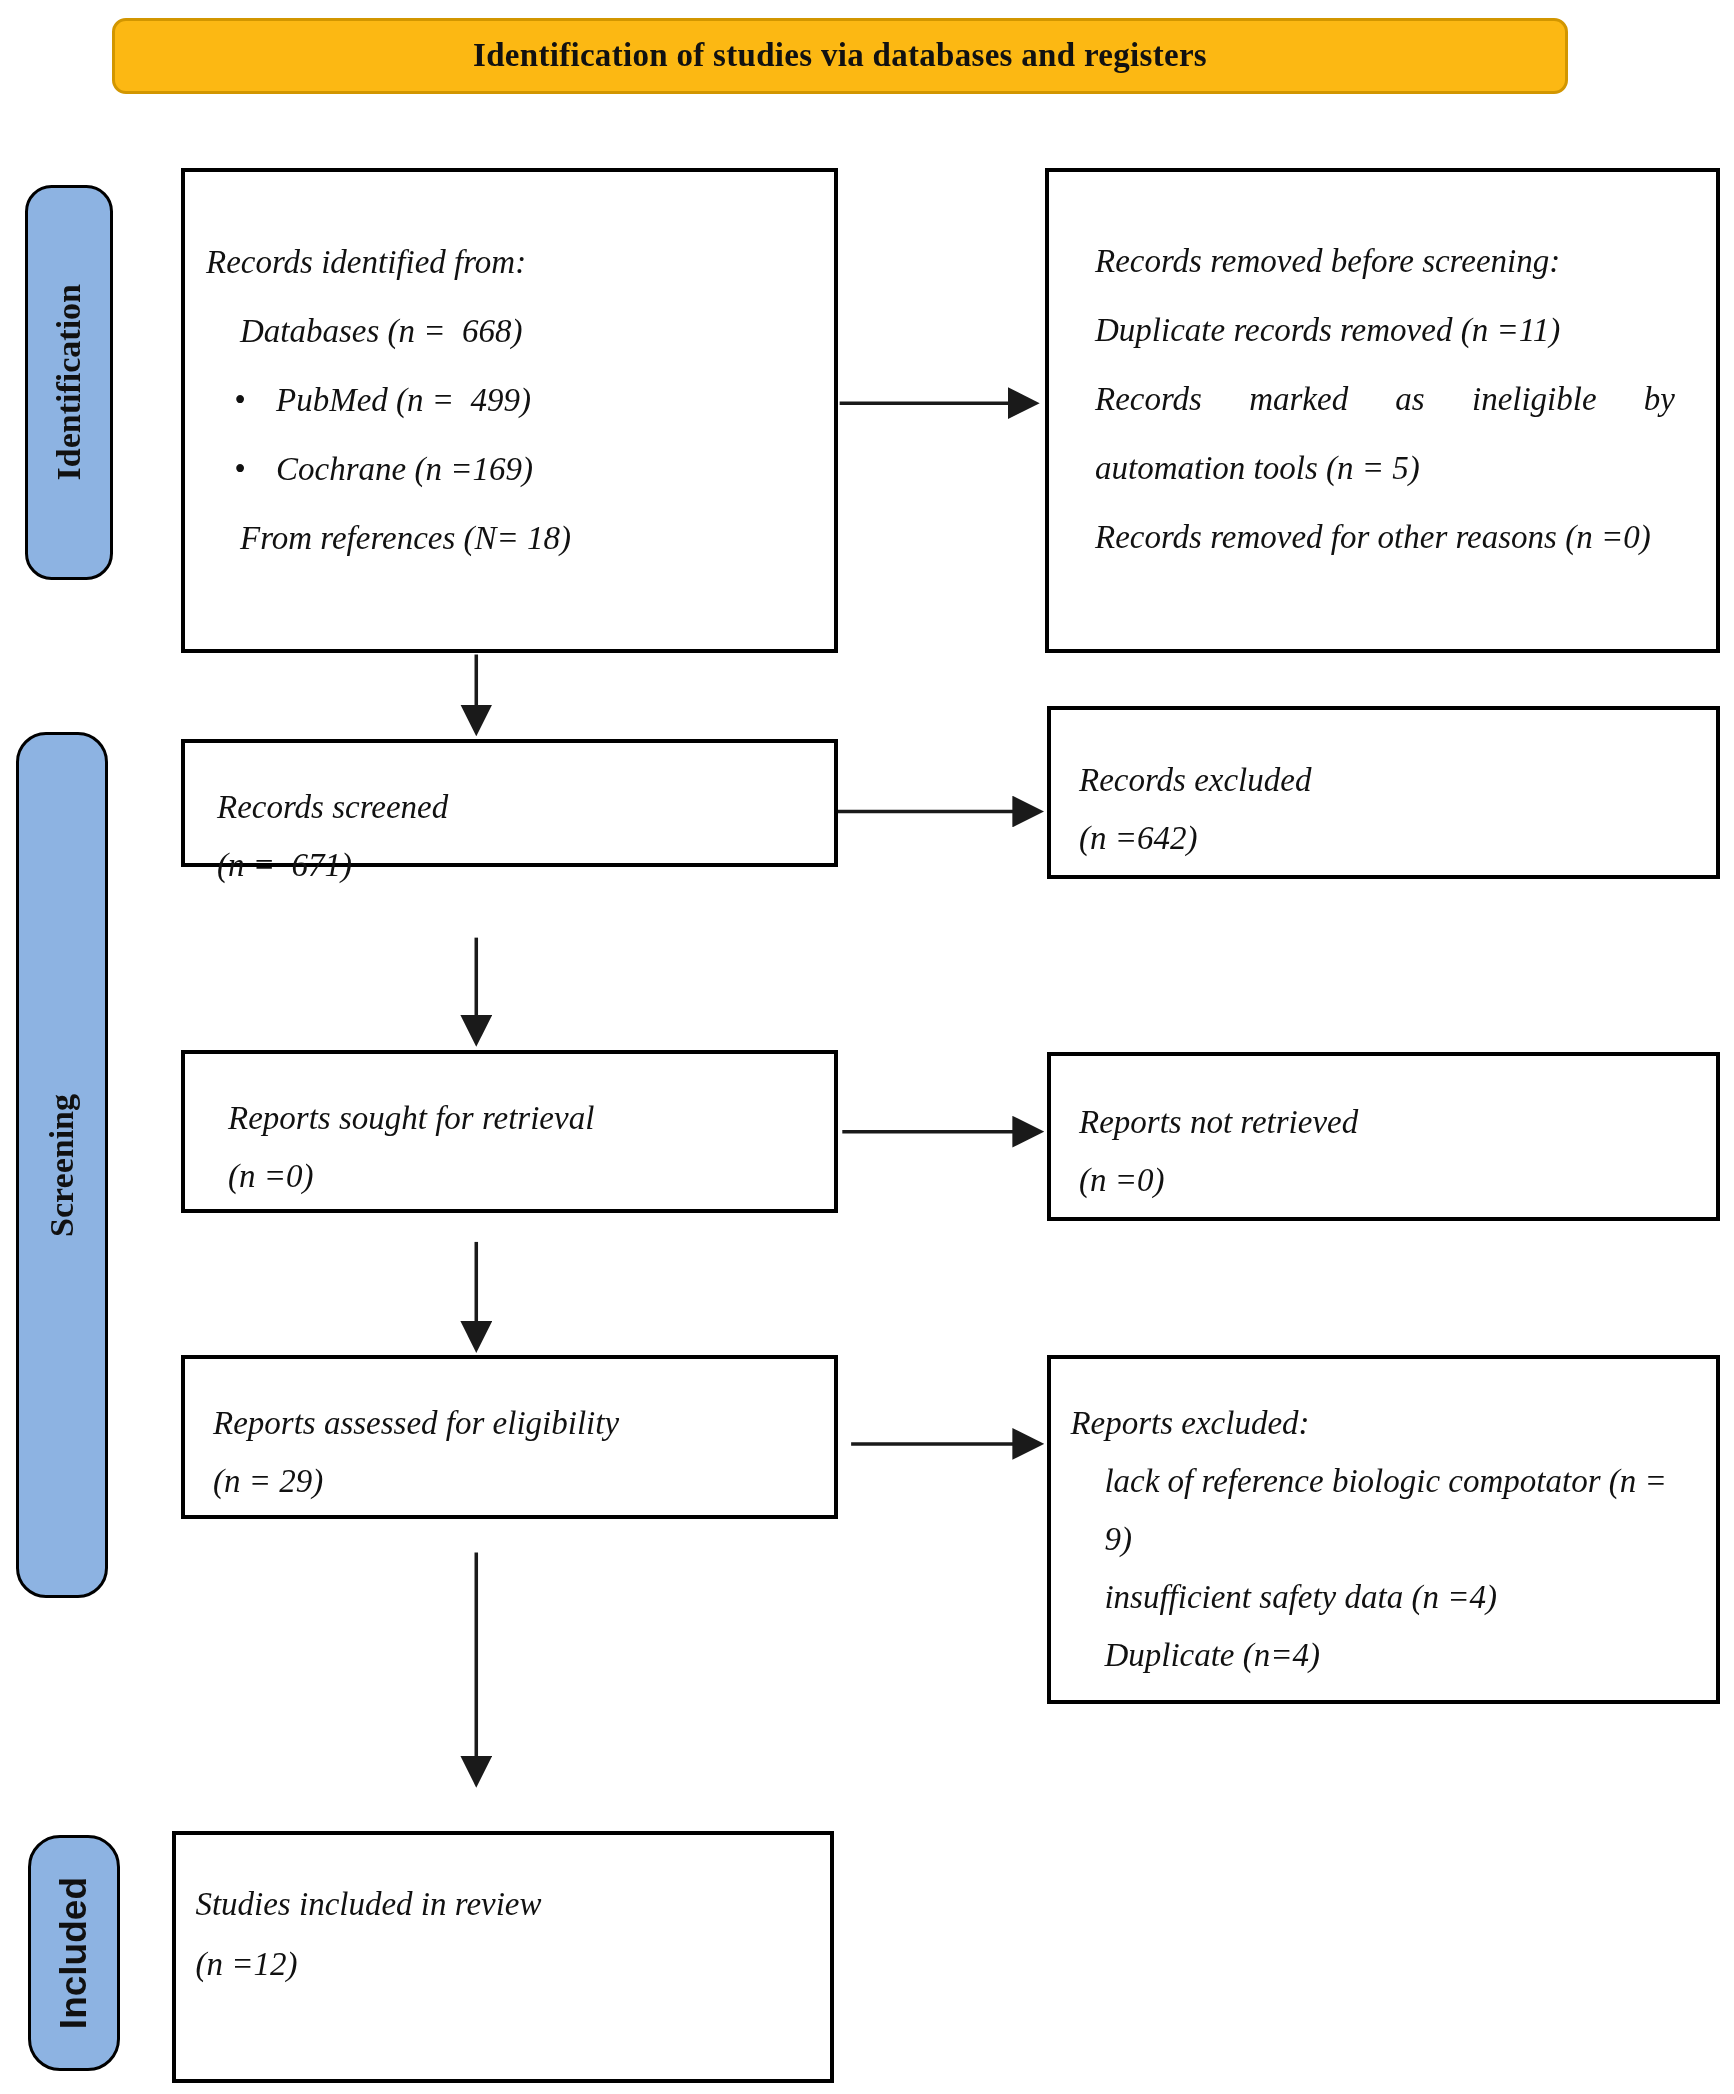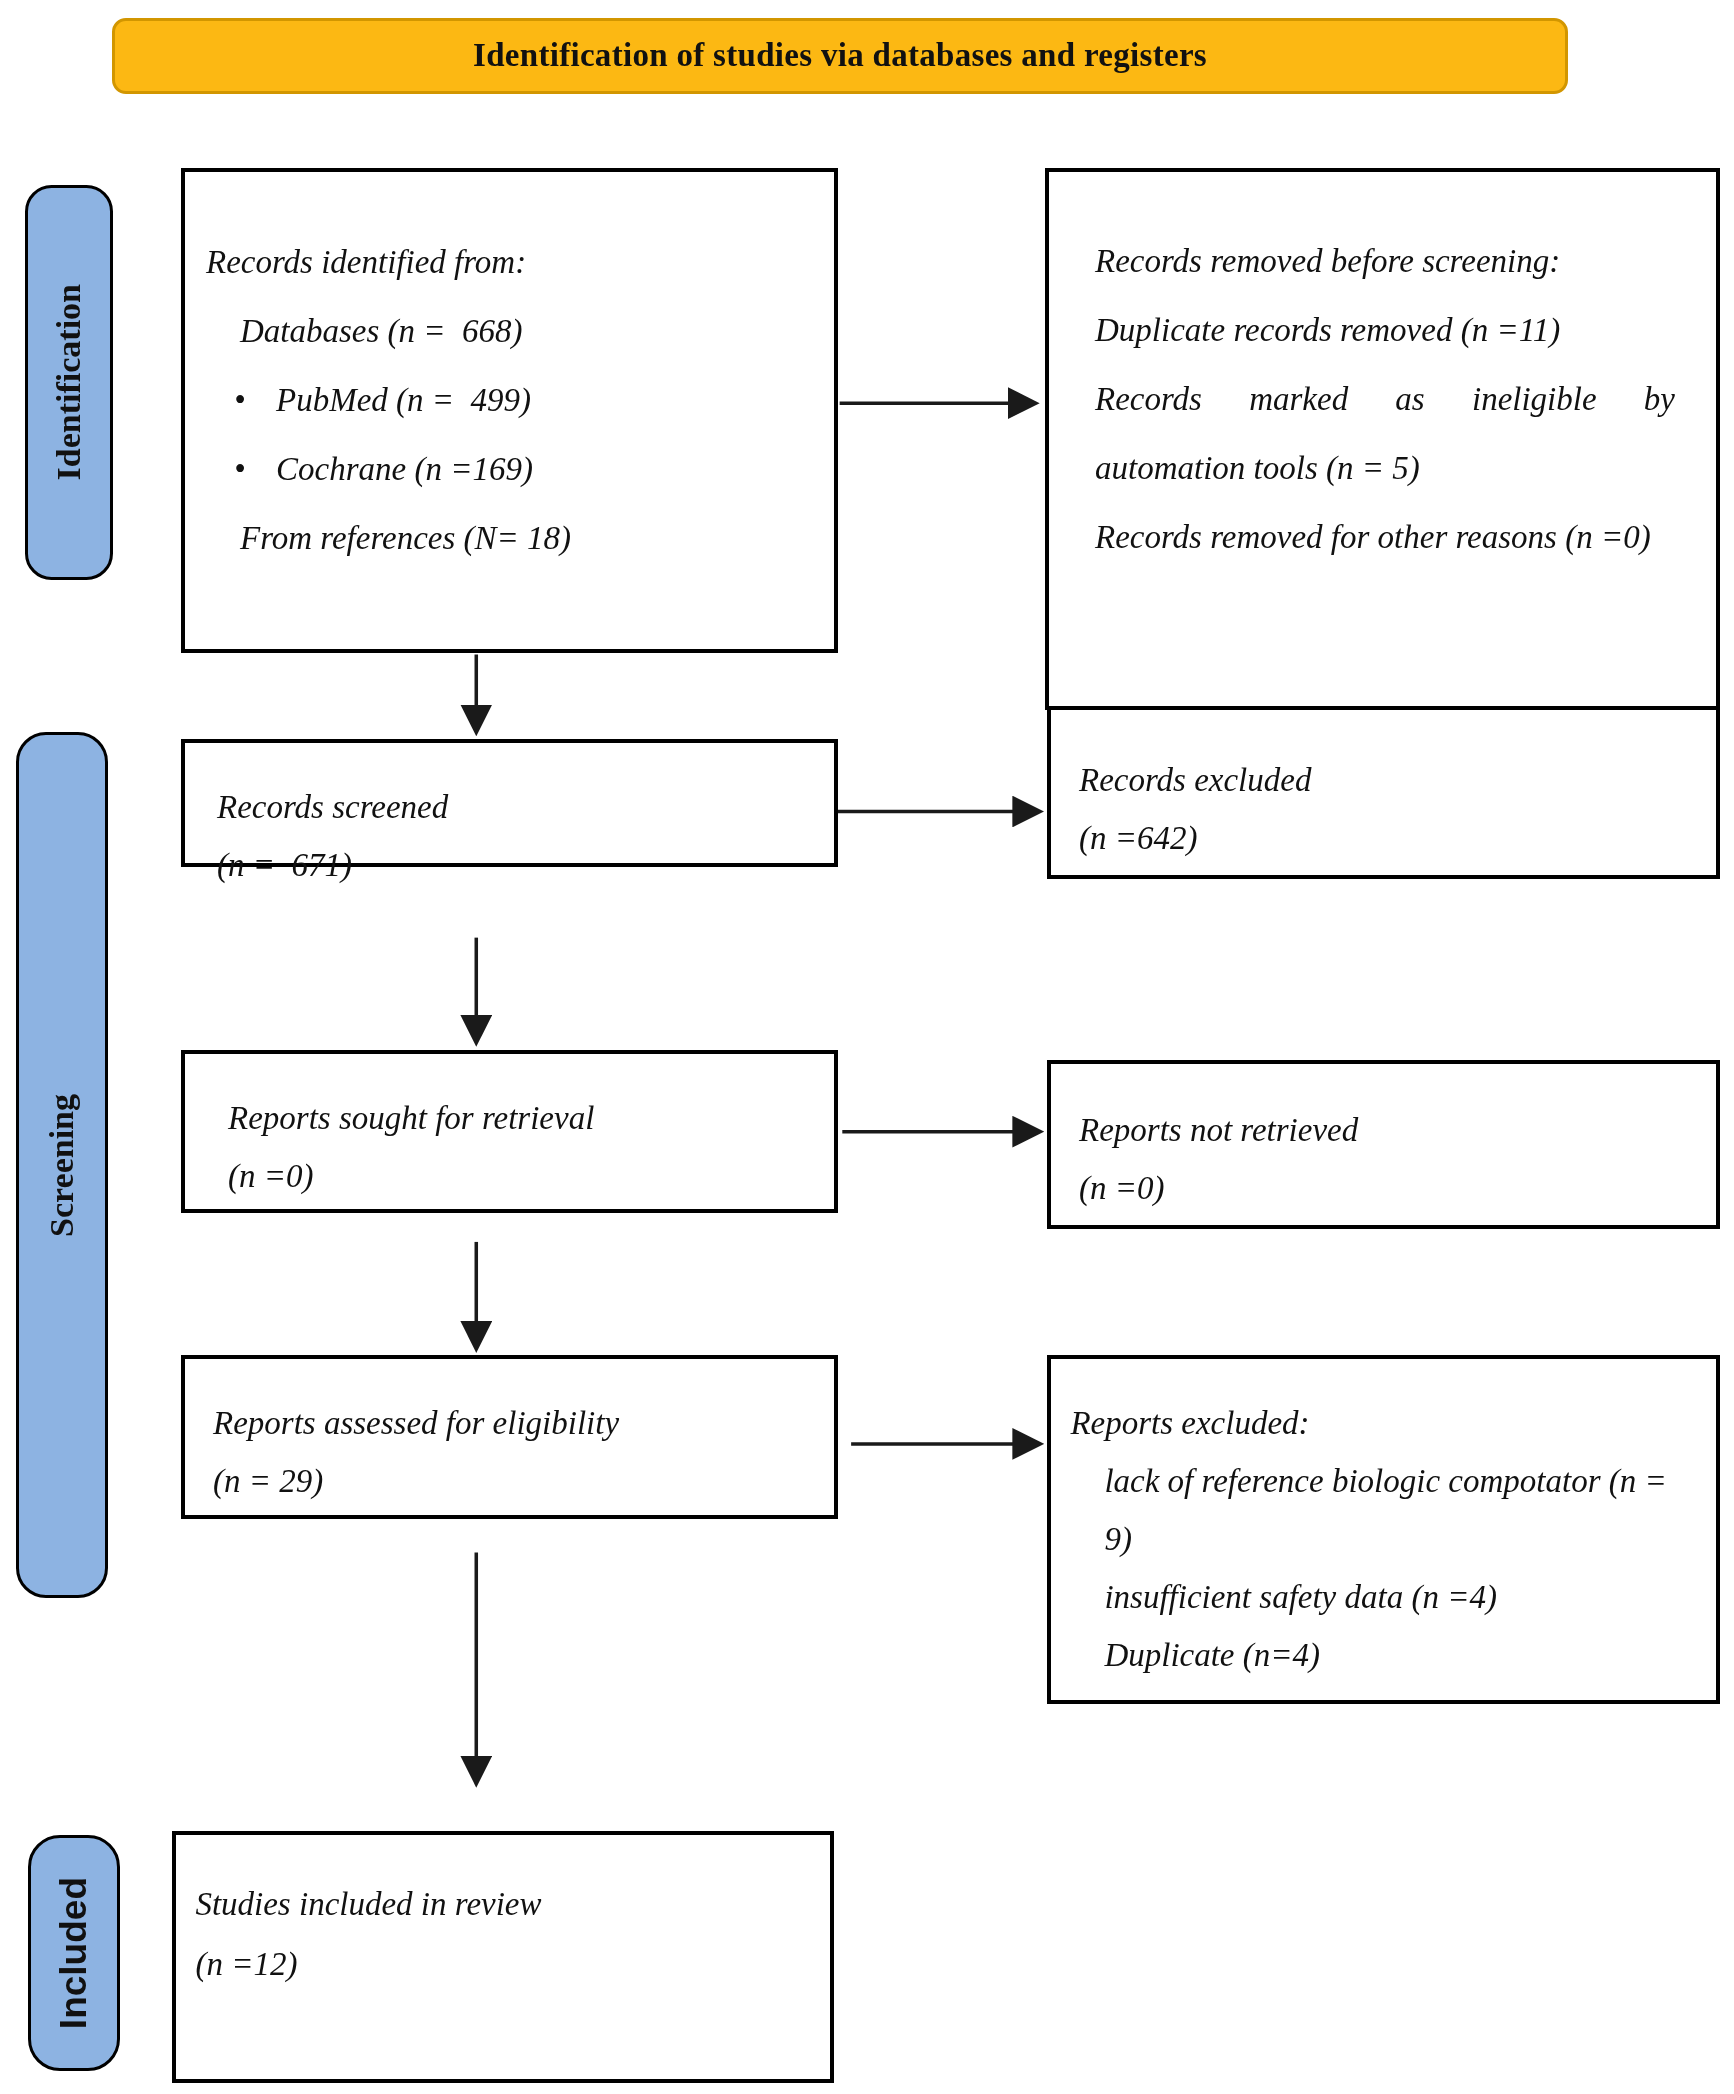--- a/index.html
+++ b/index.html
@@ -36,25 +36,25 @@
   .stage-included       { left:28px;  top:1835px; width:92px; height:236px; border-radius:32px; }
   .stage-included .vtext { font-family:"Liberation Sans", sans-serif; font-size:37px; }
   
   .box {
     position:absolute; background:#ffffff; border:4.4px solid var(--box-border,#000);
     font-size:33px; line-height:58px;font-style:italic;
   }
   .box p { margin:0; }
   .keep-space { white-space:pre-wrap; }
   .box-records-identified { left:181px; top:168px; width:657px; height:485px; padding:56px 26.5px 0 21px; line-height:69px; }
-  .box-records-removed    { left:1045px; top:168px; width:675px; height:542px; padding:55px 41px 6px 46px; line-height:69px; }
+  .box-records-removed    { left:1045px; top:168px; width:675px; height:485px; padding:55px 41px 6px 46px; line-height:69px; }
   .box-records-screened   { left:181px;  top:739px;  width:657px; height:128px; padding:35px 21px 0 32px; }
   .box-records-excluded   { left:1047px; top:706px;  width:673px; height:173px; padding:41px 21px 0 28px; }
   .box-reports-sought     { left:181px;  top:1050px; width:657px; height:163px; padding:35px 21px 0 43px; }
-  .box-reports-not-retrieved { left:1047px; top:1052px; width:673px; height:169px; padding:37px 21px 0 28px;margin-top:8px; }
+  .box-reports-not-retrieved { left:1047px; top:1052px; width:673px; height:169px; padding:37px 21px 0 28px; }
   .box-reports-assessed   { left:181px;  top:1355px; width:657px; height:164px; padding:35px 21px 0 28px; }
   .box-reports-excluded   { left:1047px; top:1355px; width:673px; height:349px; padding:35px 26.5px 0 19.4px; }
   .box-studies-included   { left:172px;  top:1831px; width:662px; height:252px; padding:39px 21px 0 19.4px; line-height:60px; }
   .indent { margin-left:34px !important; }
   .justify { text-align:justify; }
   .bullet-row { margin-left:28px !important; display:flex; align-items:baseline; }
   .bullet-glyph { display:inline-block; width:42px; flex:0 0 42px; }
   
   .arrow-layer { position:absolute; left:0; top:0; pointer-events:none; }
   .arrow-layer line { stroke:var(--arrow-color,#1A1A1A); stroke-width:4px; }

